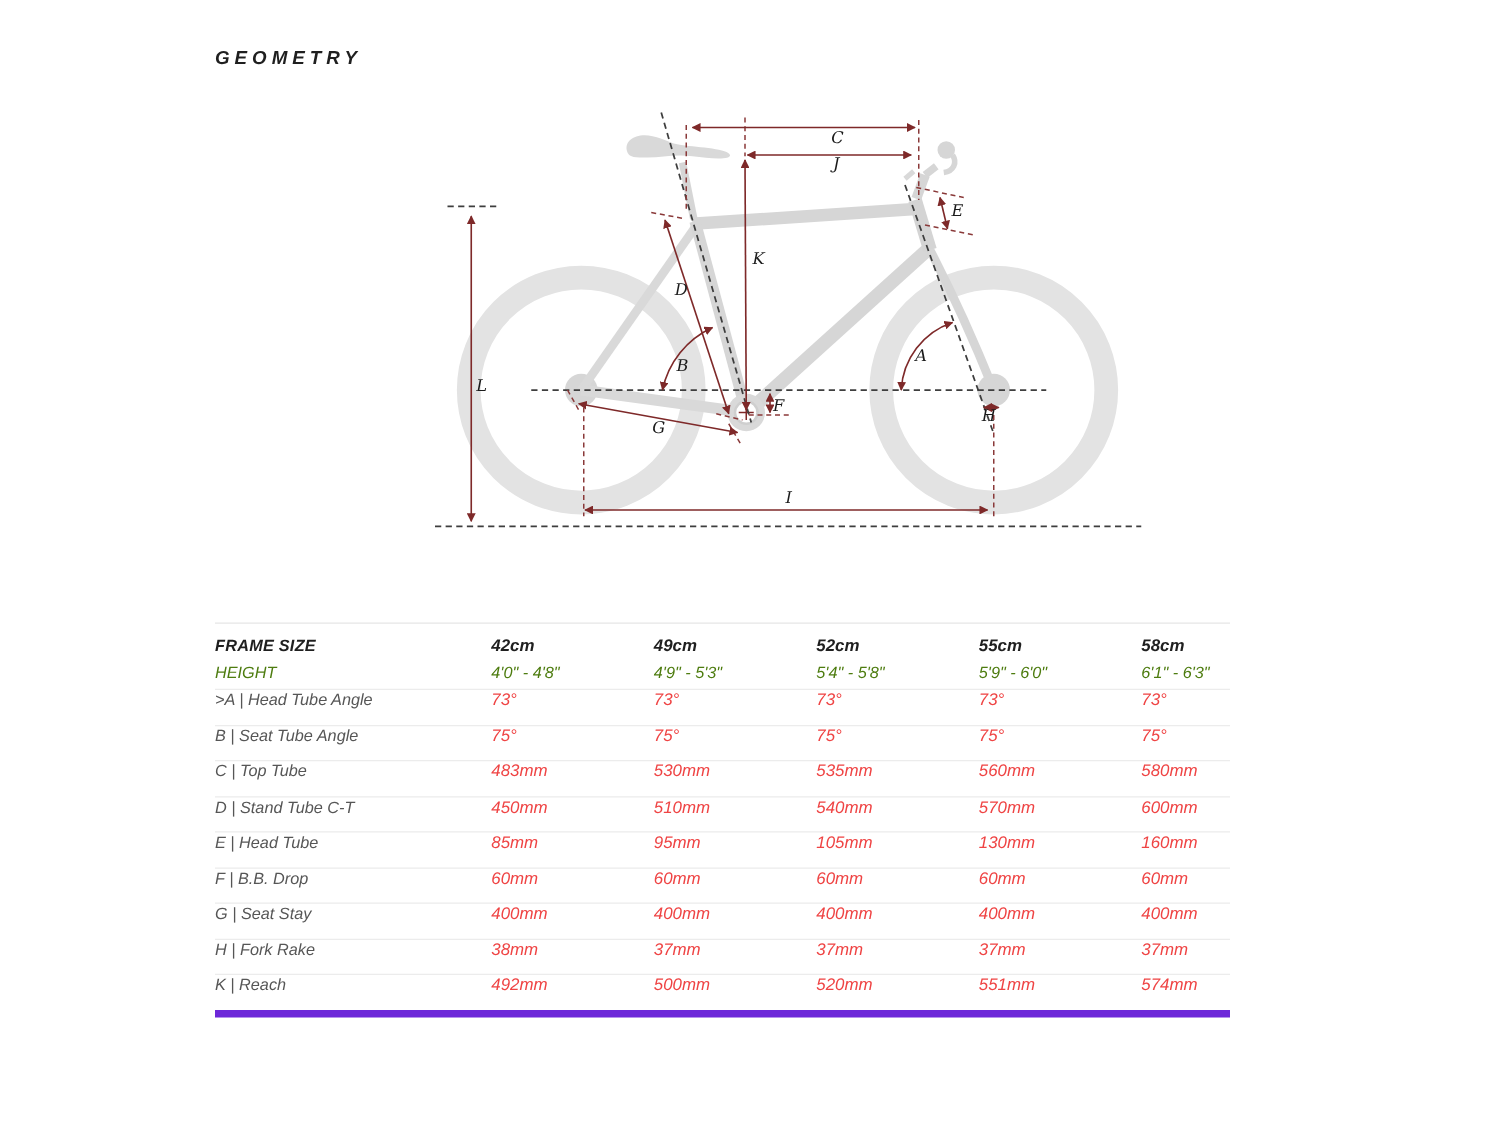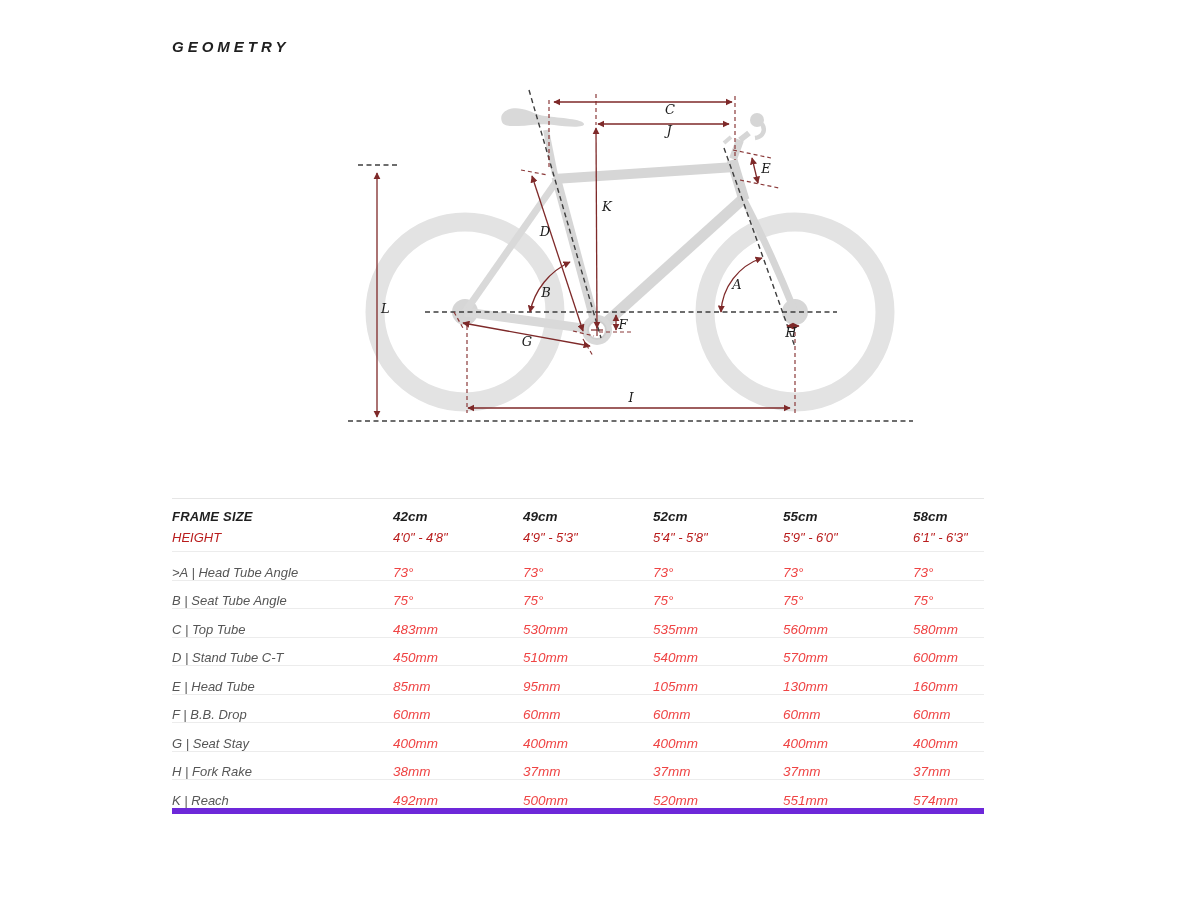--- a/index.html
+++ b/index.html
@@ -10,22 +10,22 @@
   .diagram{position:absolute;left:340px;top:80px;width:580px;height:360px;}
   .diagram svg text{font-family:"DejaVu Serif",serif;font-size:13px;fill:#1b1b1b;}
 
   .geo-table{position:absolute;left:172px;top:482px;width:871px;border-bottom:6px solid #6d28d9;margin-top:16px;}
   .t-hrow,.t-row{display:flex;}
   .t-label{width:221px;flex:0 0 221px;}
   .t-cell{width:130px;flex:0 0 130px;}
   .t-head{border-top:1px solid #e6e6e6;padding:8px 0 2px;}
   .t-sizes{height:20px;line-height:20px;font-weight:bold;font-size:13.5px;color:#1f1f1f;}
   .t-sizes .t-label{font-size:13px;letter-spacing:0.2px;}
-  .t-heights{height:22px;line-height:22px;font-size:13px;color:#b91c1c;}
-  .t-row{height:27.5px;align-items:flex-end;border-top:1px solid #ececec;
+  .t-heights{height:22px;line-height:22px;font-size:13px;color:#4d7c0f;}
+  .t-row{height:27.5px;align-items:flex-start;border-top:1px solid #ececec;
          font-size:13px;color:#565656;}
   .t-row .t-cell{font-size:13.5px;color:#ef4444;}
 </style>
 </head>
 <body>
 
 <div class="page">
 
   <div class="page-title">GEOMETRY</div>
 

